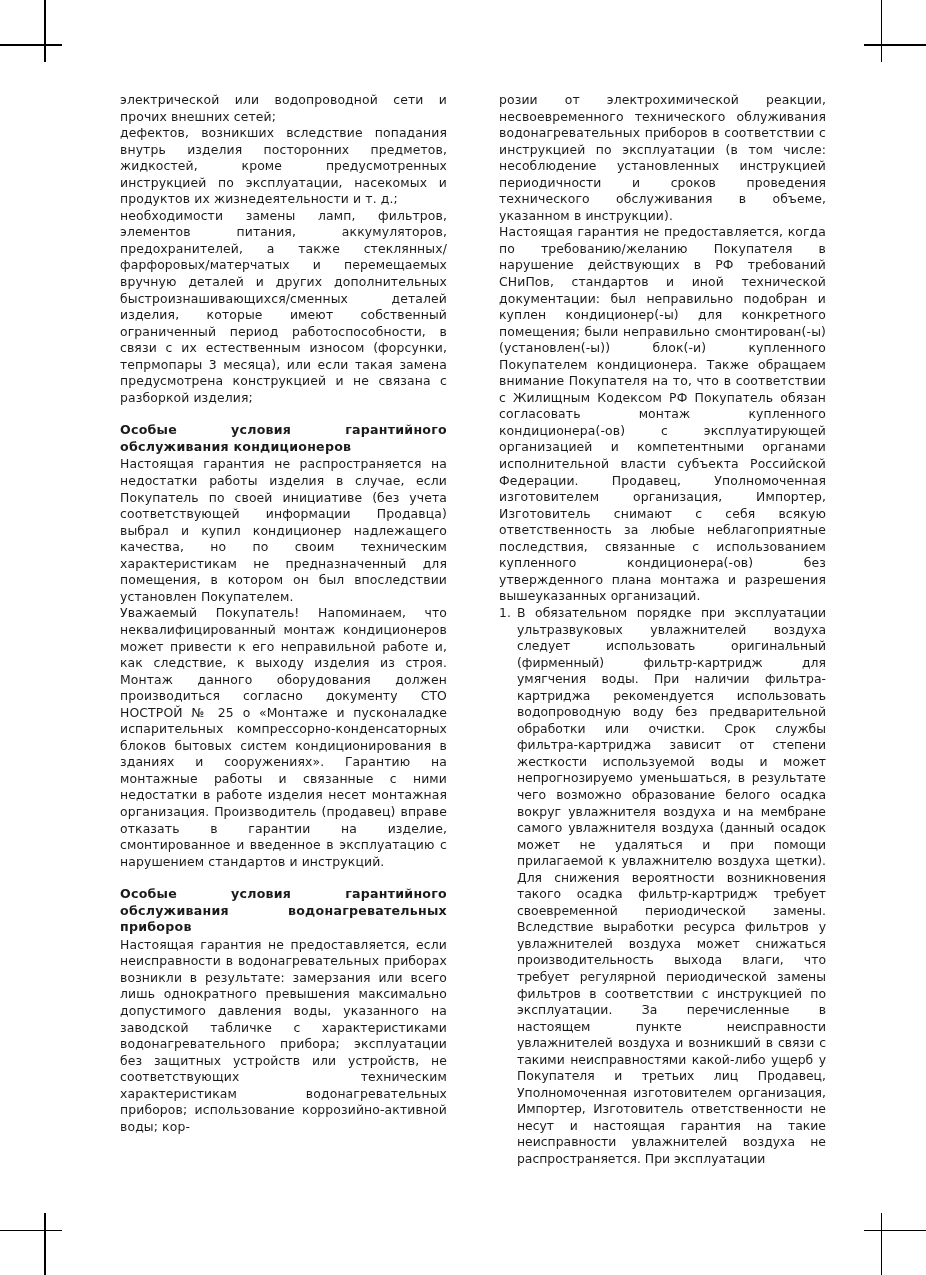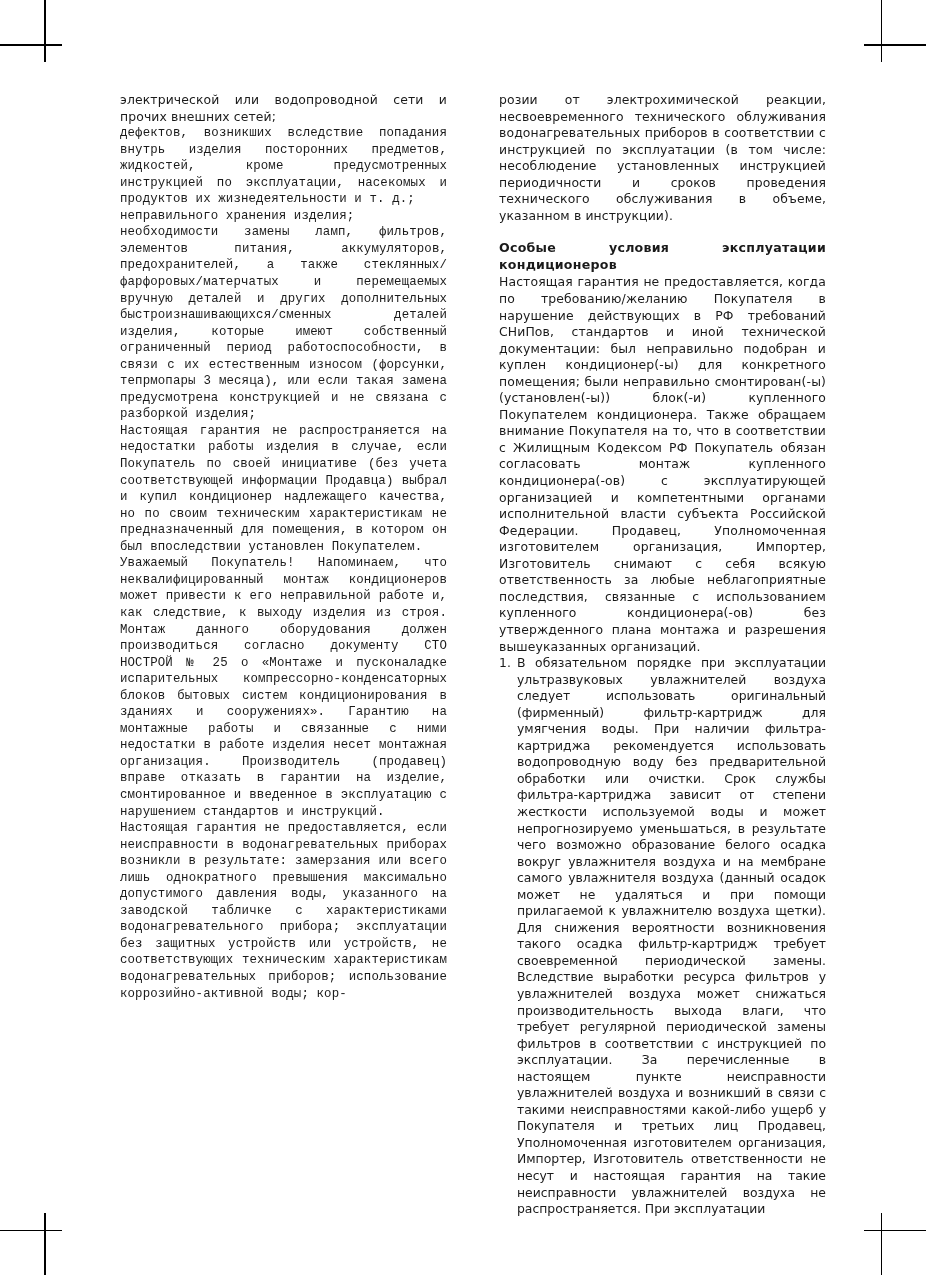--- a/index.html
+++ b/index.html
@@ -60,21 +60,21 @@
   }
 
   .para {
     font-size: 12.4px;
     line-height: 16.55px;
     text-align: justify;
     text-justify: inter-word;
     letter-spacing: 0.01em;
     hyphens: manual;
   }
-  .para + .para { margin-top: 0px; font-family: Liberation Mono, monospace; }
+  .para + .para { margin-top: 0px; }
 
   .heading {
     font-size: 12.6px;
     font-weight: bold;
     line-height: 16.55px;
     text-align: justify;
     letter-spacing: 0.02em;
     margin-top: 16px;
     margin-bottom: 1px;
   }
@@ -108,35 +108,35 @@
 <div class="crop-mark crop-v cm-br-v"></div>
 <div class="crop-mark crop-h cm-br-h"></div>
 
 <div class="page">
   <div class="columns">
 
     <div class="column">
 
       <p class="para">электрической или водопроводной сети и прочих внешних сетей;</p>
       <p class="para">дефектов, возникших вследствие попадания внутрь изделия посторонних предметов, жидкостей, кроме предусмотренных инструкцией по эксплуатации, насекомых и продуктов их жизнедеятельности и т. д.;</p>
-      <p class="para">неправильного хранения изделия;</p>
       <p class="para">необходимости замены ламп, фильтров, элементов питания, аккумуляторов, предохранителей, а также стеклянных/фарфоровых/матерчатых и перемещаемых вручную деталей и других дополнительных быстроизнашивающихся/сменных деталей изделия, которые имеют собственный ограниченный период работоспособности, в связи с их естественным износом (форсунки, тепрмопары 3 месяца), или если такая замена предусмотрена конструкцией и не связана с разборкой изделия;</p>
 
+      <h2 class="heading">Особые условия гарантийного обслуживания кондиционеров</h2>
       <p class="para">Настоящая гарантия не распространяется на недостатки работы изделия в случае, если Покупатель по своей инициативе (без учета соответствующей информации Продавца) выбрал и купил кондиционер надлежащего качества, но по своим техническим характеристикам не предназначенный для помещения, в котором он был впоследствии установлен Покупателем.</p>
       <p class="para">Уважаемый Покупатель! Напоминаем, что неквалифицированный монтаж кондиционеров может привести к его неправильной работе и, как следствие, к выходу изделия из строя. Монтаж данного оборудования должен производиться согласно документу СТО НОСТРОЙ № 25 о «Монтаже и пусконаладке испарительных компрессорно-конденсаторных блоков бытовых систем кондиционирования в зданиях и сооружениях». Гарантию на монтажные работы и связанные с ними недостатки в работе изделия несет монтажная организация. Производитель (продавец) вправе отказать в гарантии на изделие, смонтированное и введенное в эксплуатацию с нарушением стандартов и инструкций.</p>
 
+      <h2 class="heading">Особые условия гарантийного обслуживания водонагревательных приборов</h2>
       <p class="para">Настоящая гарантия не предоставляется, если неисправности в водонагревательных приборах возникли в результате: замерзания или всего лишь однократного превышения максимально допустимого давления воды, указанного на заводской табличке  с характеристиками водонагревательного прибора; эксплуатации без защитных устройств или устройств, не соответствующих техническим характеристикам водонагревательных приборов; использование коррозийно-активной воды; кор-</p>
 
     </div>
 
     <div class="column">
 
       <p class="para">розии от электрохимической реакции, несвоевременного технического облуживания водонагревательных приборов в соответствии с инструкцией по эксплуатации (в том числе: несоблюдение установленных инструкцией периодичности и сроков проведения технического обслуживания в объеме, указанном в инструкции).</p>
 
-      <h2 class="heading">Особые условия эксплуатации кондиционеров</h2>
       <p class="para">Настоящая гарантия не предоставляется, когда по требованию/желанию Покупателя в нарушение действующих в РФ требований СНиПов, стандартов и иной технической документации: был неправильно подобран и куплен кондиционер(-ы) для конкретного помещения; были неправильно смонтирован(-ы) (установлен(-ы)) блок(-и) купленного Покупателем кондиционера. Также обращаем внимание Покупателя на то, что в соответствии с Жилищным Кодексом РФ Покупатель обязан согласовать монтаж купленного кондиционера(-ов) с эксплуатирующей организацией и компетентными органами исполнительной власти субъекта Российской Федерации. Продавец, Уполномоченная изготовителем организация, Импортер, Изготовитель снимают с себя всякую ответственность за любые неблагоприятные последствия, связанные с использованием купленного кондиционера(-ов) без утвержденного плана монтажа и разрешения вышеуказанных организаций.</p>
 
 
       <div class="numbered">
         <span class="num">1.</span>
         <span class="body">В обязательном порядке при эксплуатации ультразвуковых увлажнителей воздуха следует использовать оригинальный (фирменный) фильтр-картридж для умягчения воды. При наличии фильтра-картриджа рекомендуется использовать водопроводную воду без предварительной обработки или очистки. Срок службы фильтра-картриджа зависит от степени жесткости используемой воды и может непрогнозируемо уменьшаться, в результате чего возможно образование белого осадка вокруг увлажнителя воздуха и на мембране самого увлажнителя воздуха (данный осадок может не удаляться и при помощи прилагаемой к увлажнителю воздуха щетки). Для снижения вероятности возникновения такого осадка фильтр-картридж требует своевременной периодической замены. Вследствие выработки ресурса фильтров у увлажнителей воздуха может снижаться производительность выхода влаги, что требует регулярной периодической замены фильтров в соответствии с инструкцией по эксплуатации. За перечисленные в настоящем пункте неисправности увлажнителей воздуха и возникший в связи с такими неисправностями какой-либо ущерб у Покупателя и третьих лиц Продавец, Уполномоченная изготовителем организация, Импортер, Изготовитель ответственности не несут и настоящая гарантия на такие неисправности увлажнителей воздуха не распространяется. При эксплуатации</span>
       </div>
 
     </div>
 

